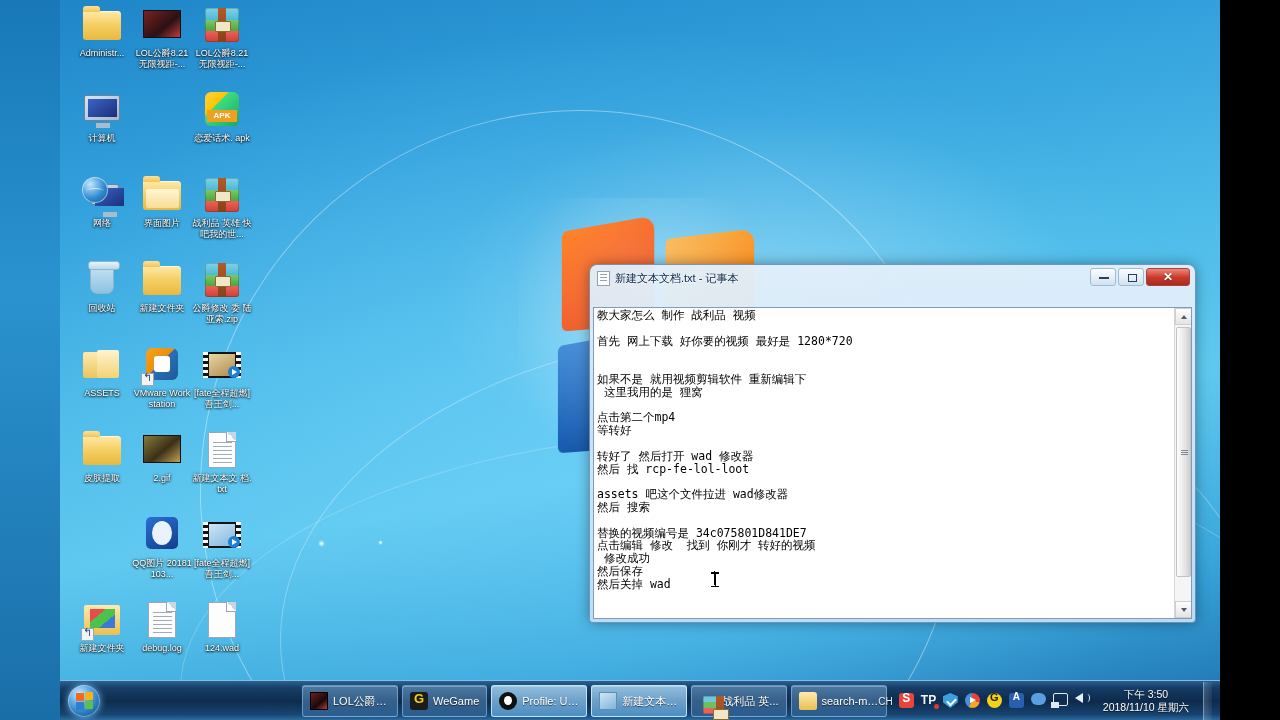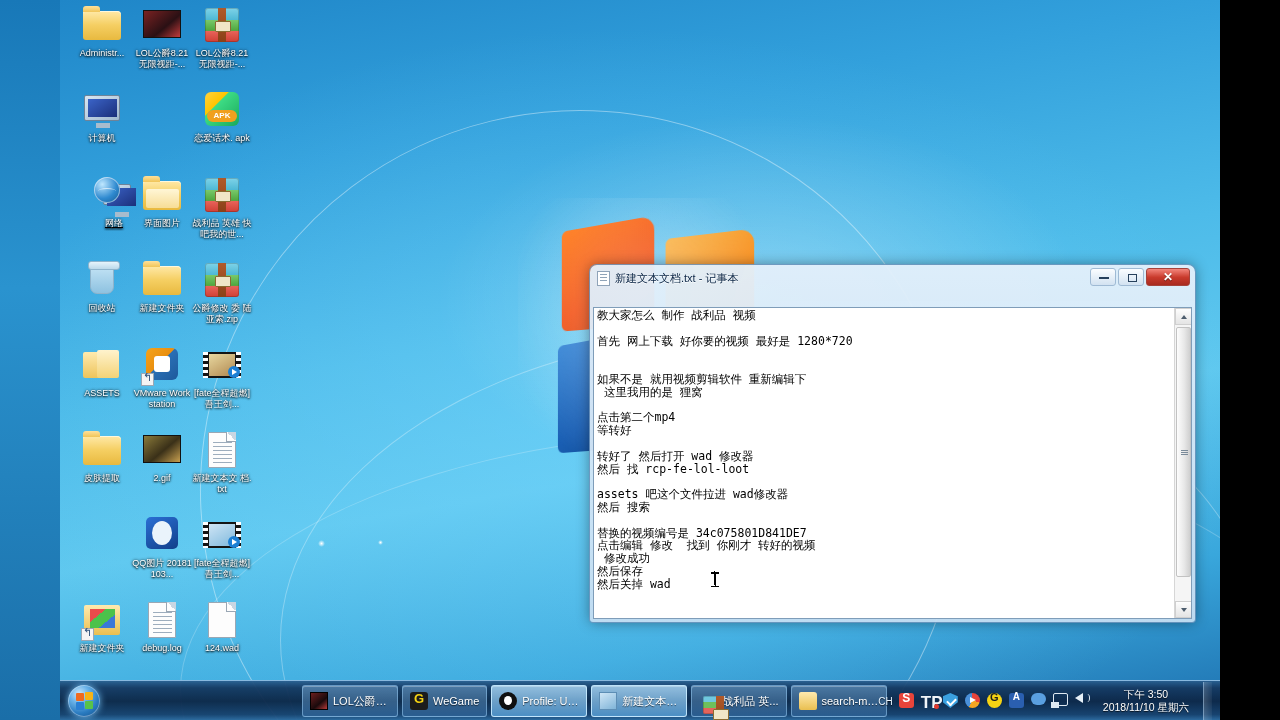--- a/index.html
+++ b/index.html
@@ -113,21 +113,21 @@
   .video .scr { position:absolute; left:6px; top:2px; width:26px; height:22px;
     background:linear-gradient(150deg,#cfe5f5,#7fb9dd); }
   .video .play { position:absolute; right:1px; bottom:0; width:12px; height:12px;
     border-radius:50%; background:#1b7fd4; }
   .video .play:after{ content:''; position:absolute; left:4px; top:3px;
     border-left:5px solid #fff; border-top:3px solid transparent; border-bottom:3px solid transparent; }
 
   .apk { position:absolute; left:4px; top:3px; width:34px; height:34px; border-radius:6px;
     background:linear-gradient(135deg,#ffd23f 0%,#ffc400 34%,#3ddc84 36%,#1aa85c 100%); }
   .apk .tag { position:absolute; left:2px; bottom:4px; width:30px; height:12px;
-    background:#f0a01e; border-radius:6px; color:#fff; font-size:8px; font-weight:bold;
+    background:#f0a01e; border-radius:0; color:#fff; font-size:8px; font-weight:bold;
     text-align:center; line-height:12px; }
 
   .photo { position:absolute; left:2px; top:6px; width:38px; height:28px;
     background:linear-gradient(140deg,#4a4337,#2b2a26); border:1px solid #111; }
   .photo.p1 { background:linear-gradient(140deg,#7a2222,#2a1014 60%,#c23b3b); }
   .photo.p2 { background:linear-gradient(140deg,#2a4a2a,#103018 50%,#86c46a); }
   .photo.p3 { background:linear-gradient(140deg,#8a7a3a,#3a3018 55%,#c8a050); }
 
   .qq { position:absolute; left:5px; top:3px; width:32px; height:32px; border-radius:5px;
     background:linear-gradient(150deg,#2a6fd4,#123f8a); }
@@ -265,21 +265,21 @@
     border-radius:2px; }
   .ti.fold { background:linear-gradient(180deg,#ffeaae,#e9bf50); border-radius:2px 3px 2px 2px; }
 
   #tray { position:absolute; right:2px; top:0; height:40px; display:flex; align-items:center; gap:6px;
     padding-right:6px; }
   #tray .ti2 { width:16px; height:16px; position:relative; }
   #tray .txt { font-size:10px; color:#e8f4ff; text-shadow:0 1px 1px rgba(0,0,0,.7); }
   .sogou { width:15px; height:15px; border-radius:3px; background:#e8443a; position:relative; }
   .sogou:after{ content:'S'; position:absolute; left:0; top:-2px; width:100%; text-align:center;
     font-size:12px; font-weight:bold; color:#fff; }
-  .tp { font-size:17px; font-weight:bold; color:#f0f4f8; position:relative; }
+  .tp { font-size:12px; font-weight:bold; color:#f0f4f8; position:relative; }
   .tp:after{ content:''; position:absolute; right:-2px; bottom:0; width:5px; height:5px;
     border-radius:50%; background:#e03a2f; }
   .shield { width:15px; height:15px; background:#3aa0e0; position:relative;
     clip-path:polygon(50% 0,100% 22%,100% 62%,50% 100%,0 62%,0 22%); }
   .shield:after{ content:''; position:absolute; left:4px; top:5px; width:7px; height:4px;
     border-left:2px solid #fff; border-bottom:2px solid #fff; transform:rotate(-45deg); }
   .media { width:15px; height:15px; border-radius:50%;
     background:conic-gradient(#e8443a 0 30%, #f5a623 30% 58%, #4a90d9 58% 100%); position:relative; }
   .media:after{ content:''; position:absolute; left:5px; top:4px;
     border-left:6px solid #fff; border-top:3.5px solid transparent; border-bottom:3.5px solid transparent; }
@@ -354,21 +354,21 @@
         <div class="cap">计算机</div>
       </div>
       <div class="dicon" style="left: 132px; top: 89px;">
         <div class="glyph">
           <div class="apk">
             <div class="tag">APK</div>
           </div>
         </div>
         <div class="cap">恋爱话术. apk</div>
       </div>
-      <div class="dicon" style="left: 24px; top: 174px; text-decoration: underline;">
+      <div class="dicon" style="left: 12px; top: 174px;">
         <div class="glyph">
           <div class="monitor" style="left:10px;top:10px;width:28px;height:21px;"></div>
           <div class="globe"></div>
         </div>
         <div class="cap">网络</div>
       </div>
       <div class="dicon" style="left: 72px; top: 174px;">
         <div class="glyph">
           <div class="folder folderOpen"></div>
         </div>

